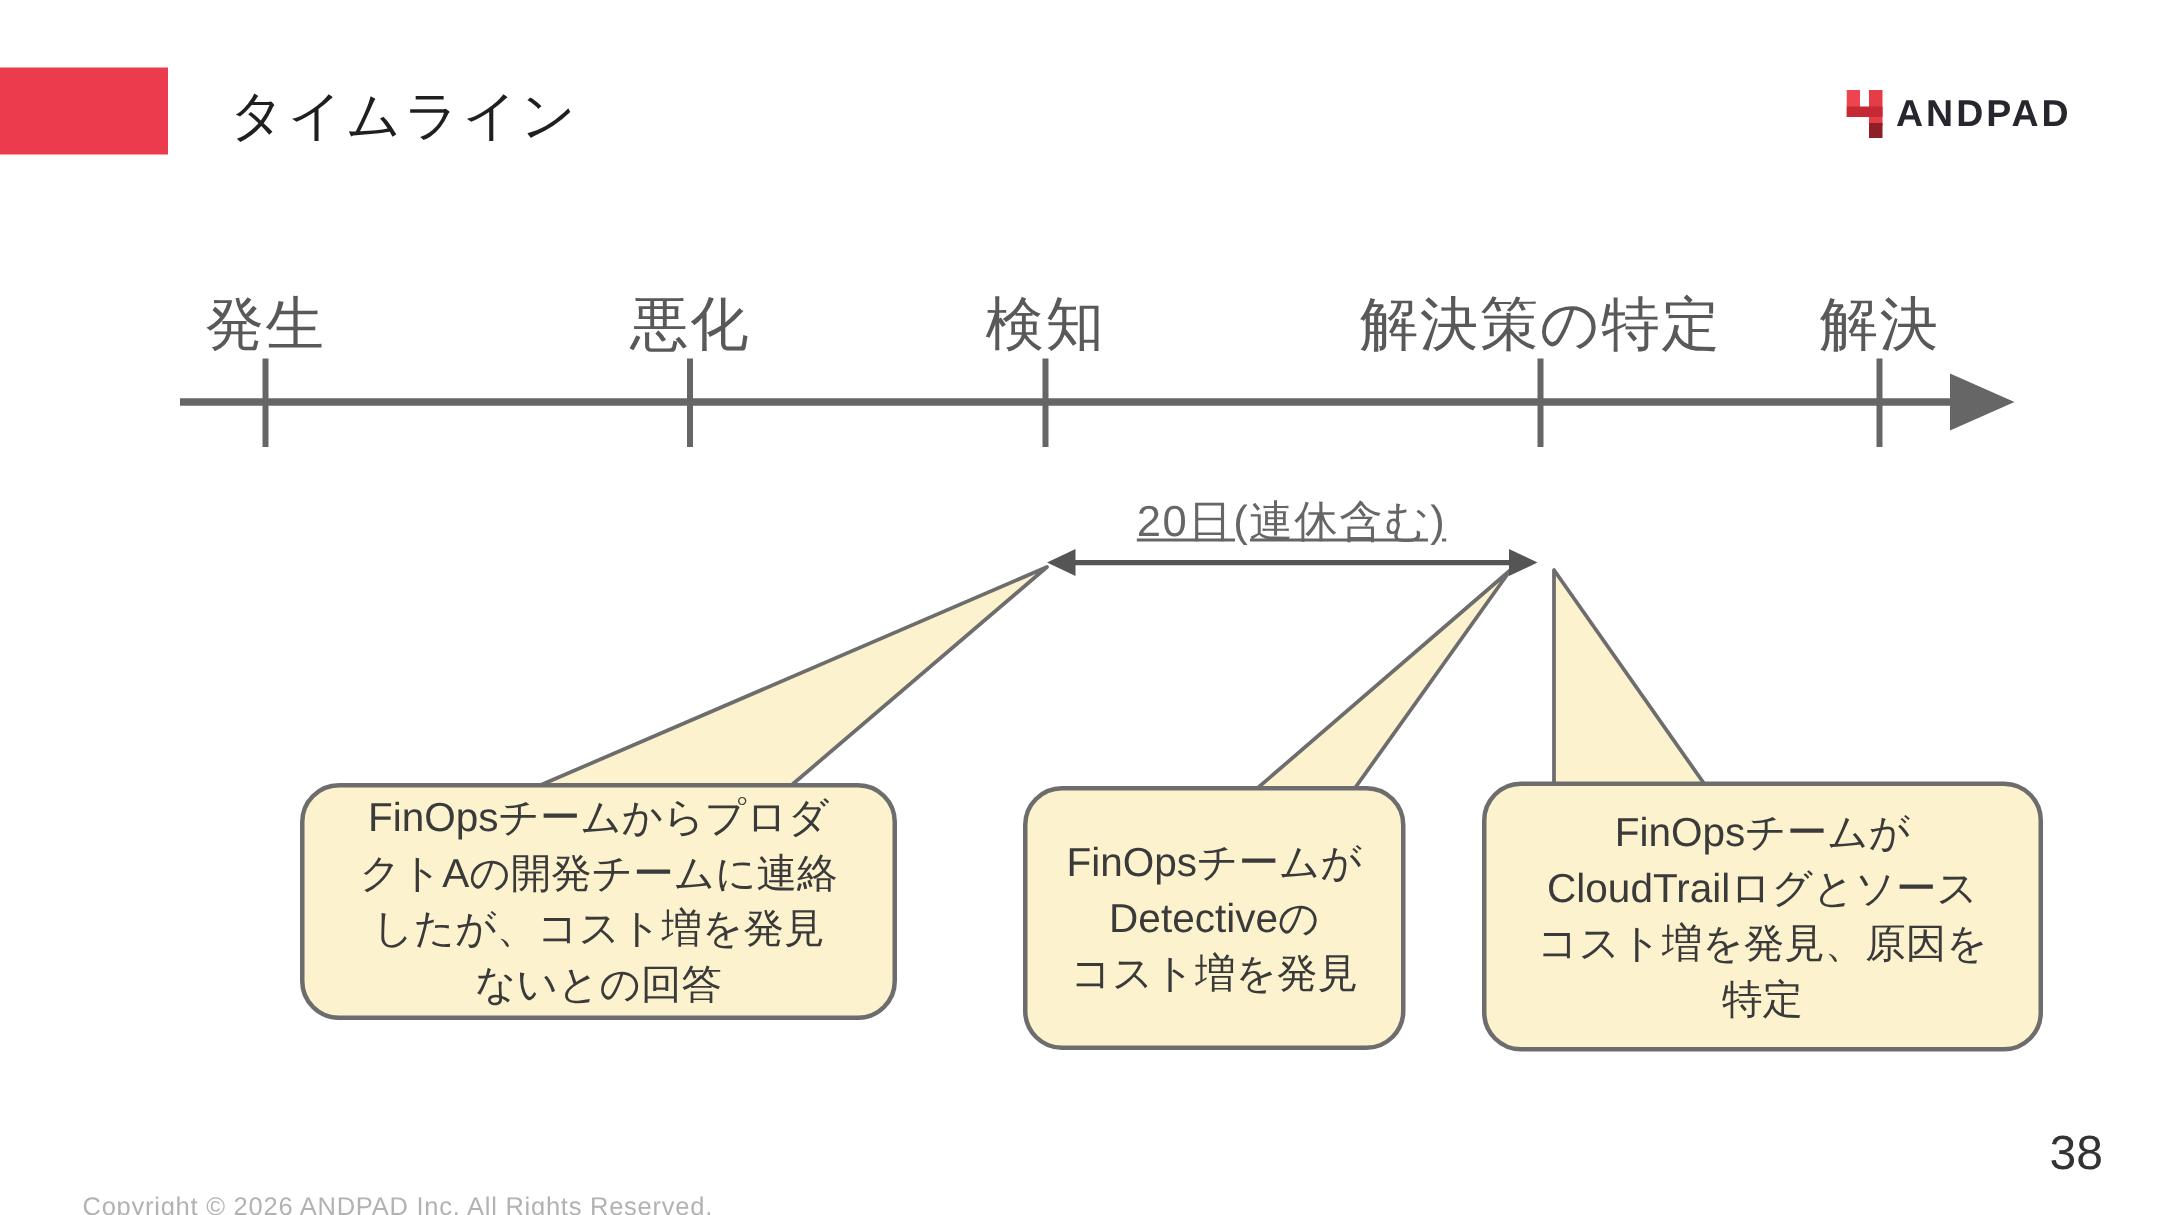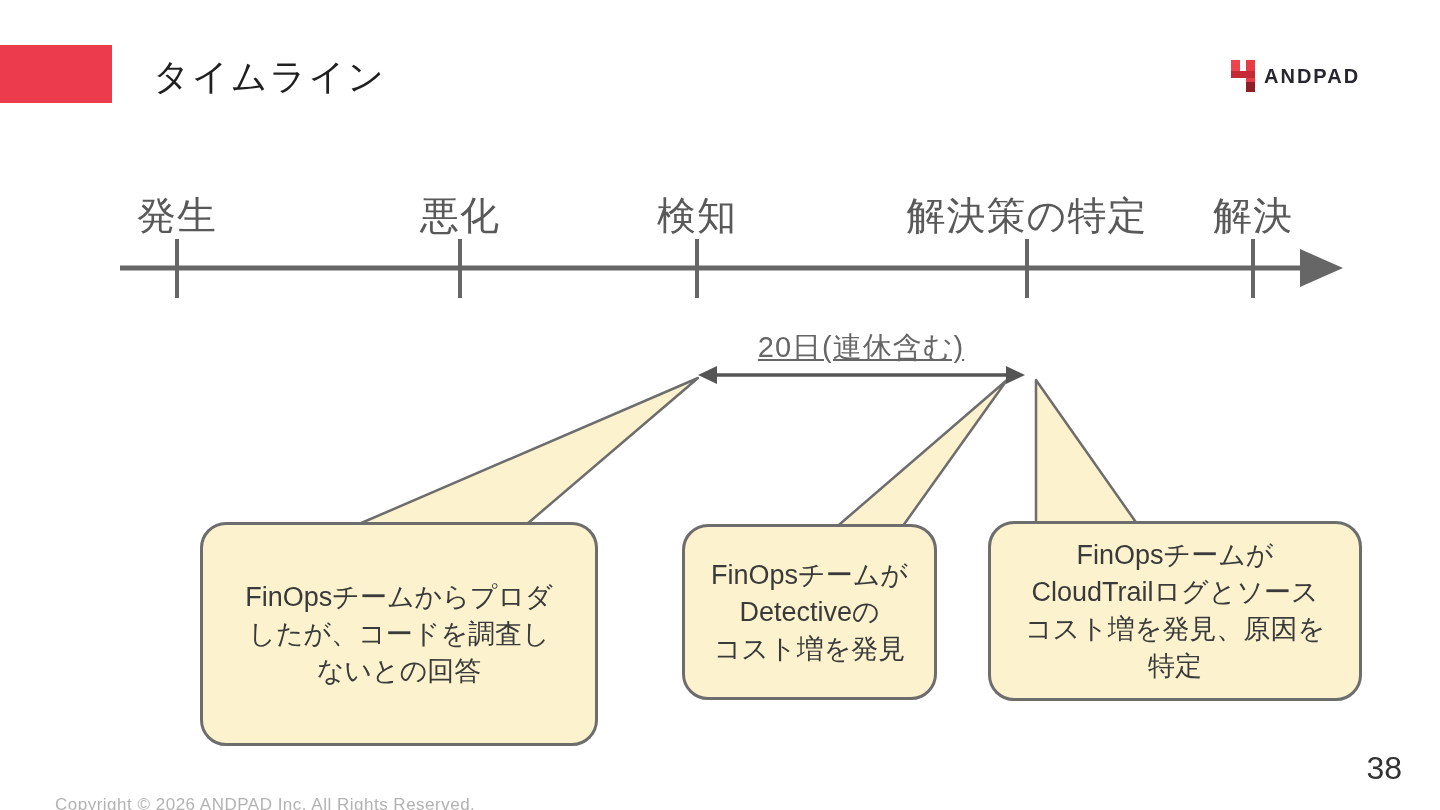--- a/index.html
+++ b/index.html
@@ -21,21 +21,21 @@
     font-size: 36px; line-height: 42px;
     color: #1f1f1f;
     letter-spacing: 2px;
     white-space: nowrap;
   }
   .logo {
     position: absolute; left: 1231px; top: 60px;
     display: flex; align-items: center; gap: 8px;
   }
   .logo-text {
-    font-size: 20px; font-weight: bold;
+    font-size: 25px; font-weight: bold;
     color: #26262e; letter-spacing: 2px;
     white-space: nowrap;
   }
   
   .milestone-label {
     position: absolute; top: 189px;
     transform: translateX(-50%);
     font-size: 39px; color: #595959;
     white-space: nowrap; letter-spacing: 1px;
   }
@@ -56,21 +56,21 @@
     position: absolute;
     background: #FCF2CE;
     border: 3px solid #6D6D6D;
     border-radius: 26px;
     display: flex; flex-direction: column;
     justify-content: center; align-items: center;
     text-align: center;
     font-size: 27px; line-height: 37px;
     color: #3a3a3a;
   }
-  .callout-1 { left: 200px; top: 522px; width: 398px; height: 224px; }
+  .callout-1 { left: 200px; top: 522px; width: 398px; height: 158px; }
   .callout-2 { left: 682px; top: 524px; width: 255px; height: 176px; }
   .callout-3 { left: 988px; top: 521px; width: 374px; height: 180px; }
   .callout-line { white-space: nowrap; }
   
   .footer-copyright {
     position: absolute; left: 55px; top: 763px;
     font-size: 17px; color: #b2b2b2;
     letter-spacing: 0.5px; white-space: nowrap; margin-top: 32px;
   }
   .page-number {
@@ -117,21 +117,22 @@
 <div class="milestone-label" style="left:177px">発生</div>
 <div class="milestone-label" style="left:460px">悪化</div>
 <div class="milestone-label" style="left:697px">検知</div>
 <div class="milestone-label" style="left:1027px">解決策の特定</div>
 <div class="milestone-label" style="left:1253px">解決</div>
 
 <div class="duration-label">20日(連休含む)</div>
 
 <div class="callout callout-1">
   <div class="callout-line">FinOpsチームからプロダ</div>
-  <div class="callout-line">したが、コードを調査し</div>
+  <div class="callout-line">クトAの開発チームに連絡</div>
+  <div class="callout-line">したが、コスト増を発見</div>
   <div class="callout-line">ないとの回答</div>
 </div>
 
 <div class="callout callout-2">
   <div class="callout-line">FinOpsチームが</div>
   <div class="callout-line">Detectiveの</div>
   <div class="callout-line">コスト増を発見</div>
 </div>
 
 <div class="callout callout-3">

